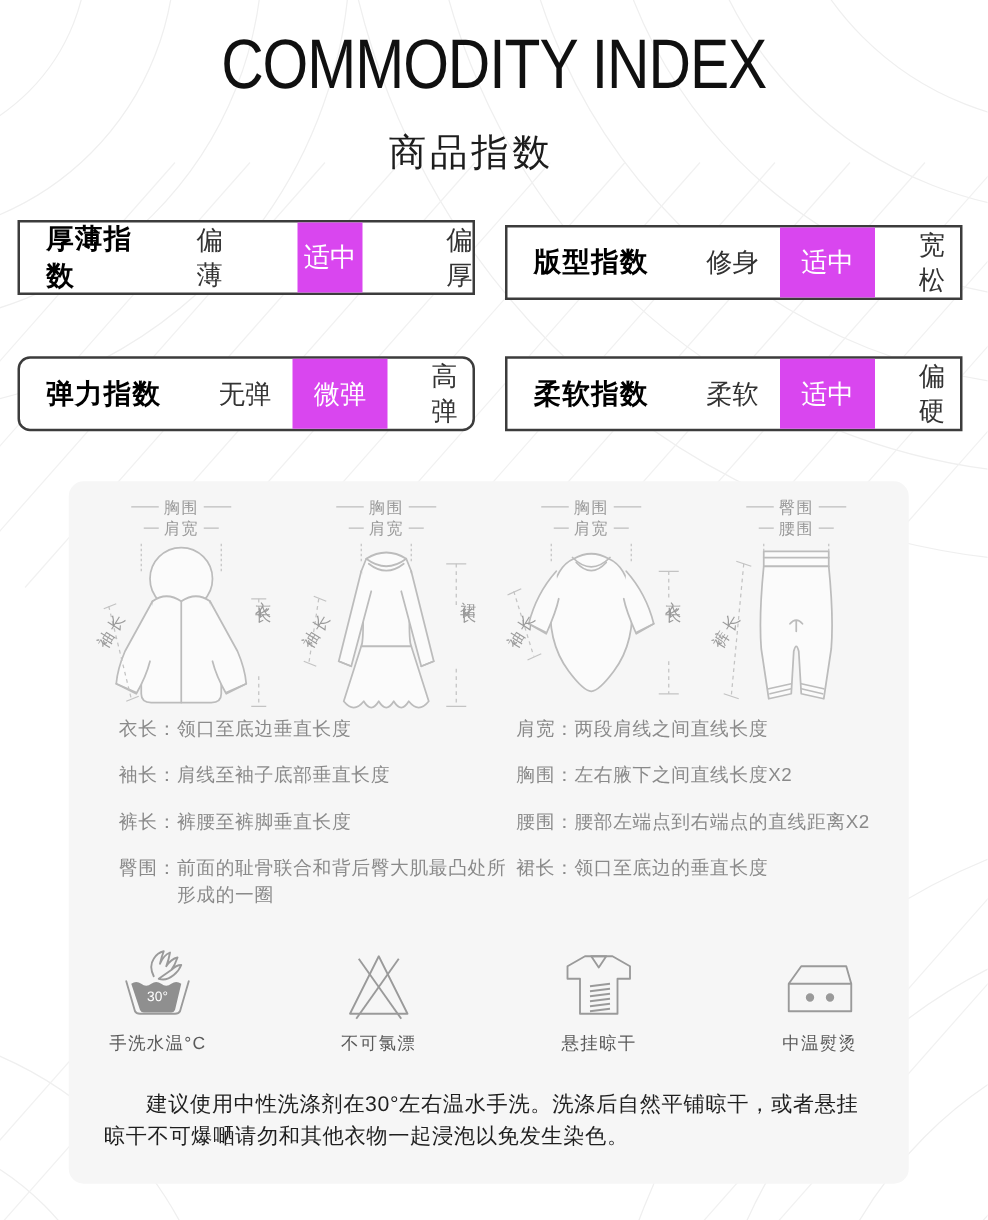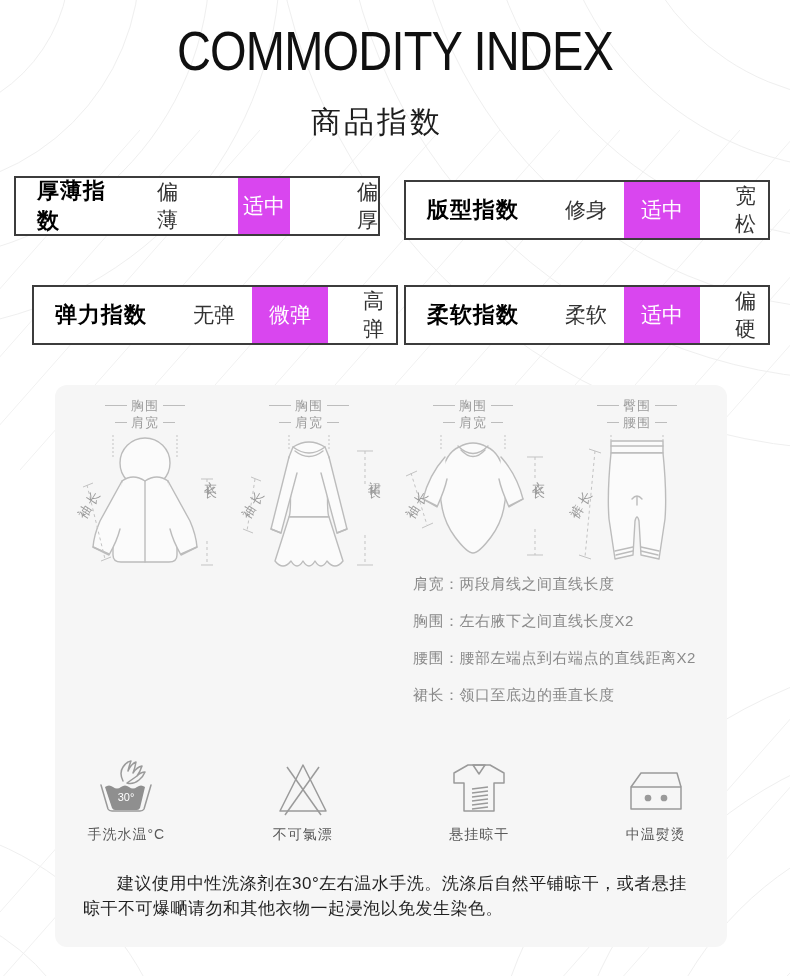--- a/index.html
+++ b/index.html
@@ -39,21 +39,21 @@
   }
   .idx-box .opt {
     display:flex; align-items:center; justify-content:center;
     font-size:21px; color:#333;
   }
   .idx-box .opt.o1 { width:60px; }
   .idx-box .opt.hl { width:76px; margin-left:8px; background:#d946ef; color:#fff; }
   .idx-box .opt.o3 { flex:1;padding-left:35px; }
   #box-0 { left:14px; top:176px;gap:32px; }
   #box-1 { left:404px; top:180px; }
-  #box-2 { left:32px; top:285px; }
+  #box-2 { left:14px; top:285px;border-radius:10px; }
   #box-3 { left:404px; top:285px; }
 
   
   .size-panel {
     position:absolute; left:55px; top:385px; width:672px; height:562px;
     background:#f6f6f6; border-radius:12px;
   }
 
   
   .diagrams {
@@ -328,20 +328,38 @@
               <path d="M36,18 L26,124" stroke-dasharray="3,3"></path>
               <path d="M30,16 L42,20"></path>
                 <path d="M20,122 L32,126"></path>
             </g>
           </svg>
           <span class="lbl-left">裤长</span>
         </div>
       </div>
     </div>
 
+    <div class="defs-col left">
+      <div class="def-row">
+        <span class="term">衣长：</span>
+        <span class="desc">领口至底边垂直长度</span>
+      </div>
+      <div class="def-row">
+        <span class="term">袖长：</span>
+        <span class="desc">肩线至袖子底部垂直长度</span>
+      </div>
+      <div class="def-row">
+        <span class="term">裤长：</span>
+        <span class="desc">裤腰至裤脚垂直长度</span>
+      </div>
+      <div class="def-row">
+        <span class="term">臀围：</span>
+        <span class="desc">前面的耻骨联合和背后臀大肌最凸处所形成的一圈</span>
+      </div>
+    </div>
     <div class="defs-col right">
       <div class="def-row">
         <span class="term">肩宽：</span>
         <span class="desc">两段肩线之间直线长度</span>
       </div>
       <div class="def-row">
         <span class="term">胸围：</span>
         <span class="desc">左右腋下之间直线长度X2</span>
       </div>
       <div class="def-row">

